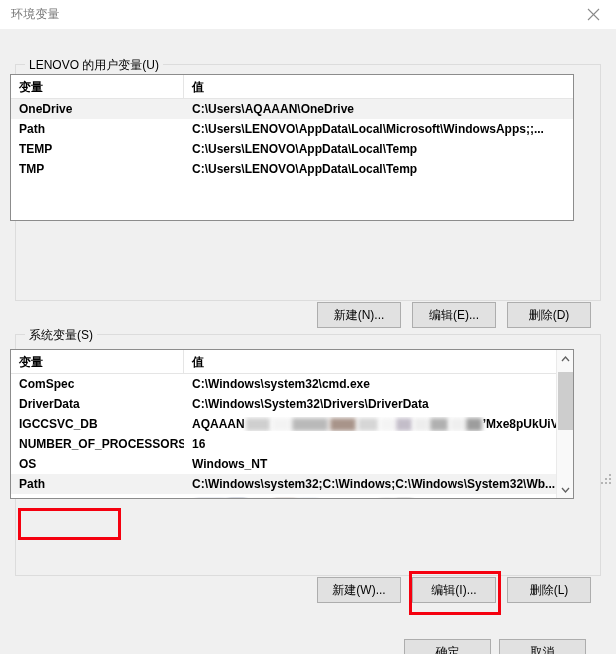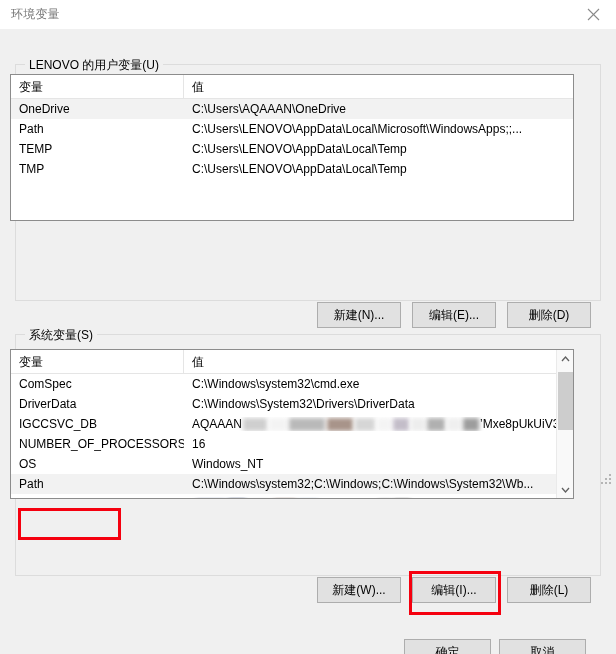--- a/index.html
+++ b/index.html
@@ -69,20 +69,21 @@
 
   #user-group { left: 15px; top: 35px; width: 584px; height: 235px; }
   #system-group { left: 15px; top: 305px; width: 584px; height: 240px; }
 
   
   .listview {
     position: absolute;
     background: #ffffff;
     border: 1px solid #8c8c8c;
     overflow: hidden;
+    font-weight: bold;
   }
   #user-list { left: 10px; top: 45px; width: 562px; height: 145px; }
   #system-list { left: 10px; top: 320px; width: 562px; height: 148px; }
 
   .lv-header {
     display: flex;
     height: 24px;
     background: #ffffff;
     border-bottom: 1px solid #e5e5e5;
     box-sizing: border-box;

